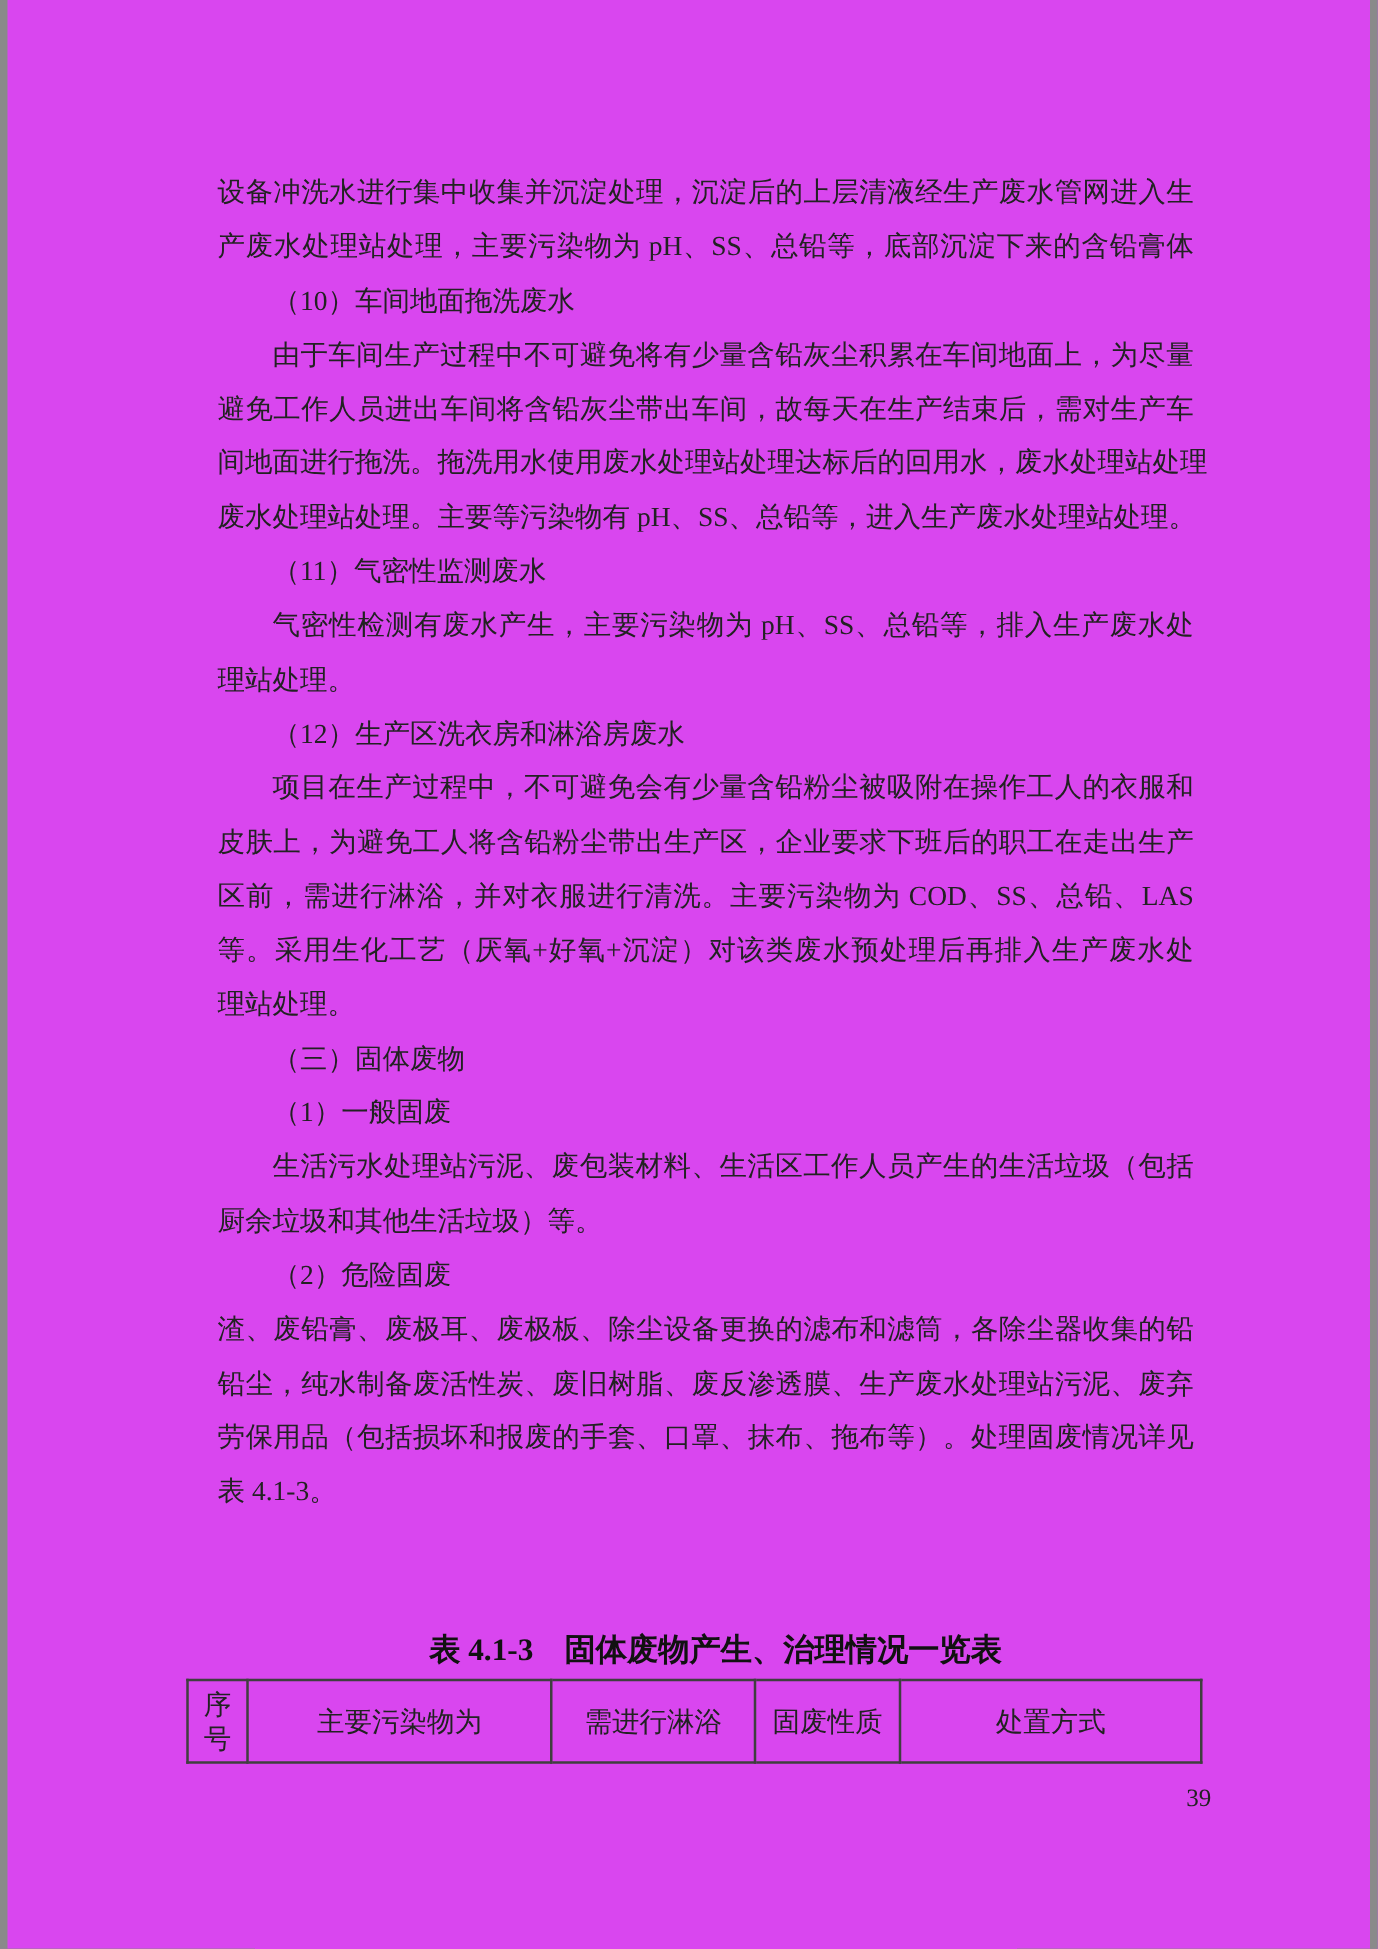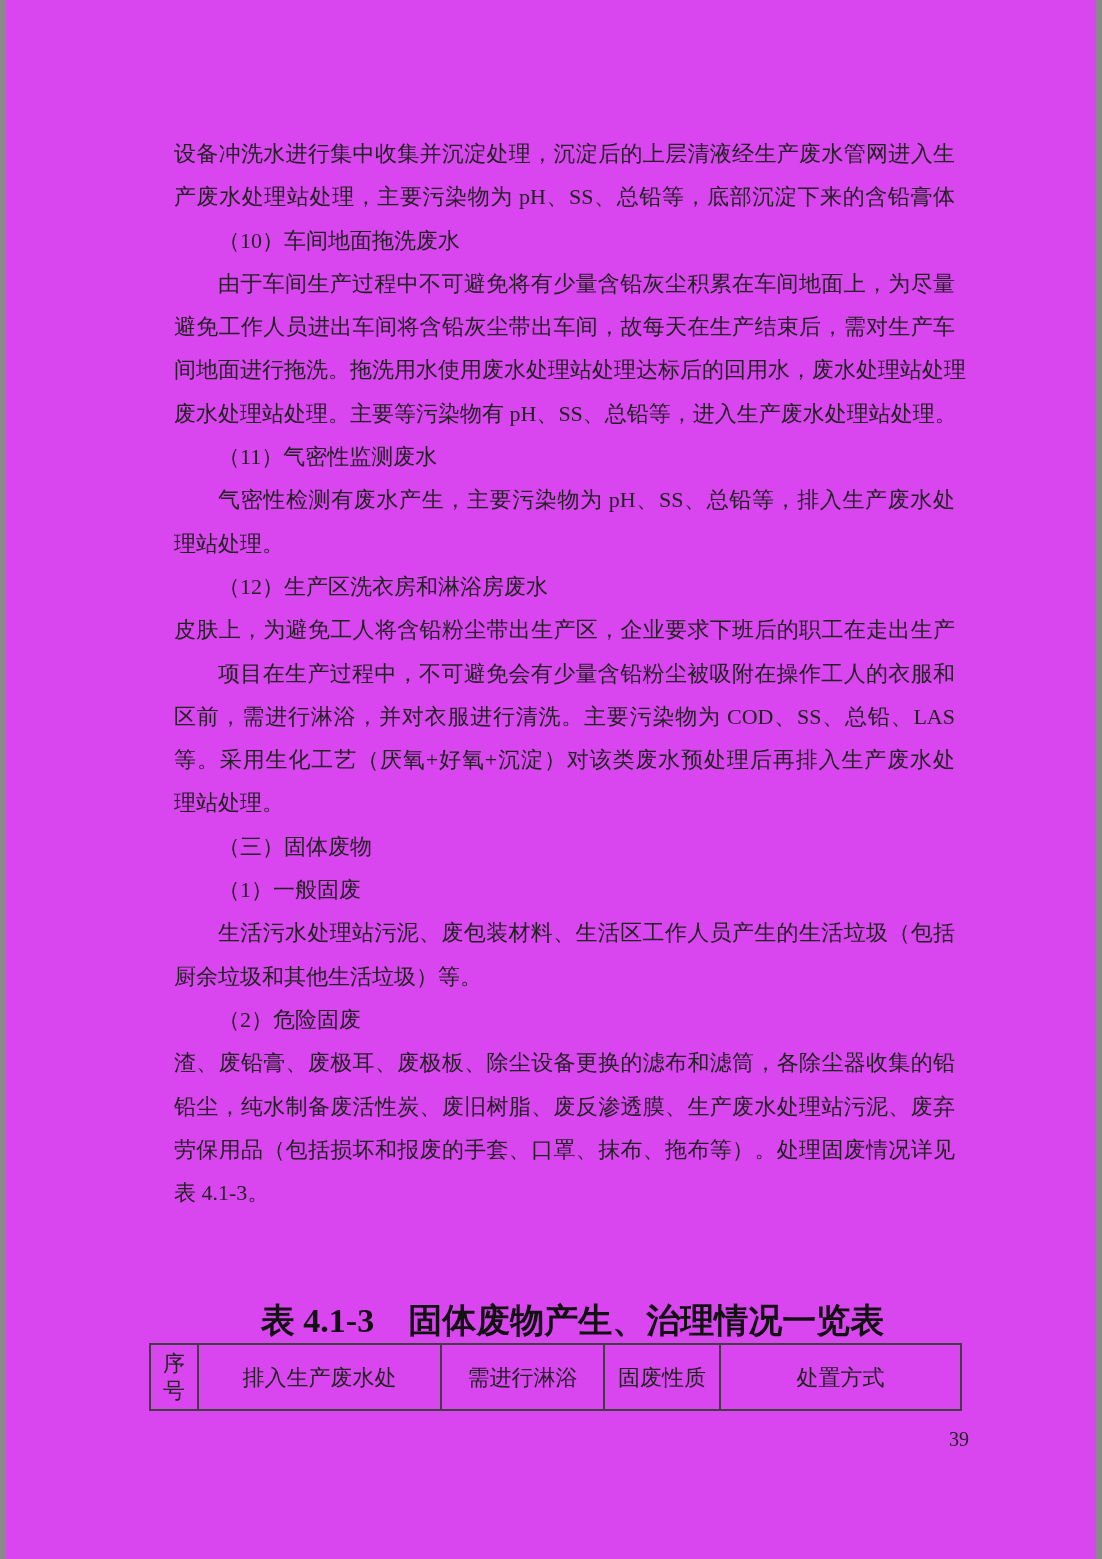--- a/index.html
+++ b/index.html
@@ -39,21 +39,21 @@
   }
   .table-block {
     position: absolute;
     left: 143px;
     top: 1301px;
     width: 813px;
   }
   .table-title {
     text-align: center;
     font-weight: bold;
-    font-size: 34px;
+    font-size: 25px;
     line-height: 40px;
     height: 42px;
     color: #111111;
     padding-left: 34px;
     white-space: nowrap;
   }
   table.solid-waste {
     border-collapse: collapse;
     table-layout: fixed;
     width: 813px;
@@ -93,22 +93,22 @@
       <div class="line full">产废水处理站处理，主要污染物为 pH、SS、总铅等，底部沉淀下来的含铅膏体</div>
       <div class="line indent">（10）车间地面拖洗废水</div>
       <div class="line indent full">由于车间生产过程中不可避免将有少量含铅灰尘积累在车间地面上，为尽量</div>
       <div class="line full">避免工作人员进出车间将含铅灰尘带出车间，故每天在生产结束后，需对生产车</div>
       <div class="line full">间地面进行拖洗。拖洗用水使用废水处理站处理达标后的回用水，废水处理站处理</div>
       <div class="line full">废水处理站处理。主要等污染物有 pH、SS、总铅等，进入生产废水处理站处理。</div>
       <div class="line indent">（11）气密性监测废水</div>
       <div class="line indent full">气密性检测有废水产生，主要污染物为 pH、SS、总铅等，排入生产废水处</div>
       <div class="line">理站处理。</div>
       <div class="line indent">（12）生产区洗衣房和淋浴房废水</div>
+      <div class="line indent full">项目在生产过程中，不可避免会有少量含铅粉尘被吸附在操作工人的衣服和</div>
       <div class="line full">皮肤上，为避免工人将含铅粉尘带出生产区，企业要求下班后的职工在走出生产</div>
-      <div class="line indent full">项目在生产过程中，不可避免会有少量含铅粉尘被吸附在操作工人的衣服和</div>
       <div class="line full">区前，需进行淋浴，并对衣服进行清洗。主要污染物为 COD、SS、总铅、LAS</div>
       <div class="line full">等。采用生化工艺（厌氧+好氧+沉淀）对该类废水预处理后再排入生产废水处</div>
       <div class="line">理站处理。</div>
       <div class="line indent">（三）固体废物</div>
       <div class="line indent">（1）一般固废</div>
       <div class="line indent full">生活污水处理站污泥、废包装材料、生活区工作人员产生的生活垃圾（包括</div>
       <div class="line">厨余垃圾和其他生活垃圾）等。</div>
       <div class="line indent">（2）危险固废</div>
       <div class="line full">渣、废铅膏、废极耳、废极板、除尘设备更换的滤布和滤筒，各除尘器收集的铅</div>
       <div class="line full">铅尘，纯水制备废活性炭、废旧树脂、废反渗透膜、生产废水处理站污泥、废弃</div>
@@ -122,21 +122,21 @@
       <colgroup>
         <col class="col-no">
         <col class="col-name">
         <col class="col-link">
         <col class="col-prop">
         <col class="col-disp">
       </colgroup>
       <tbody>
         <tr>
           <td>序号</td>
-          <td>排入生产废水处</td>
+          <td>主要污染物为</td>
           <td>需进行淋浴</td>
           <td>固废性质</td>
           <td>处置方式</td>
         </tr>
       </tbody>
     </table>
   </div>
 
   <div class="page-number">39</div>
 

